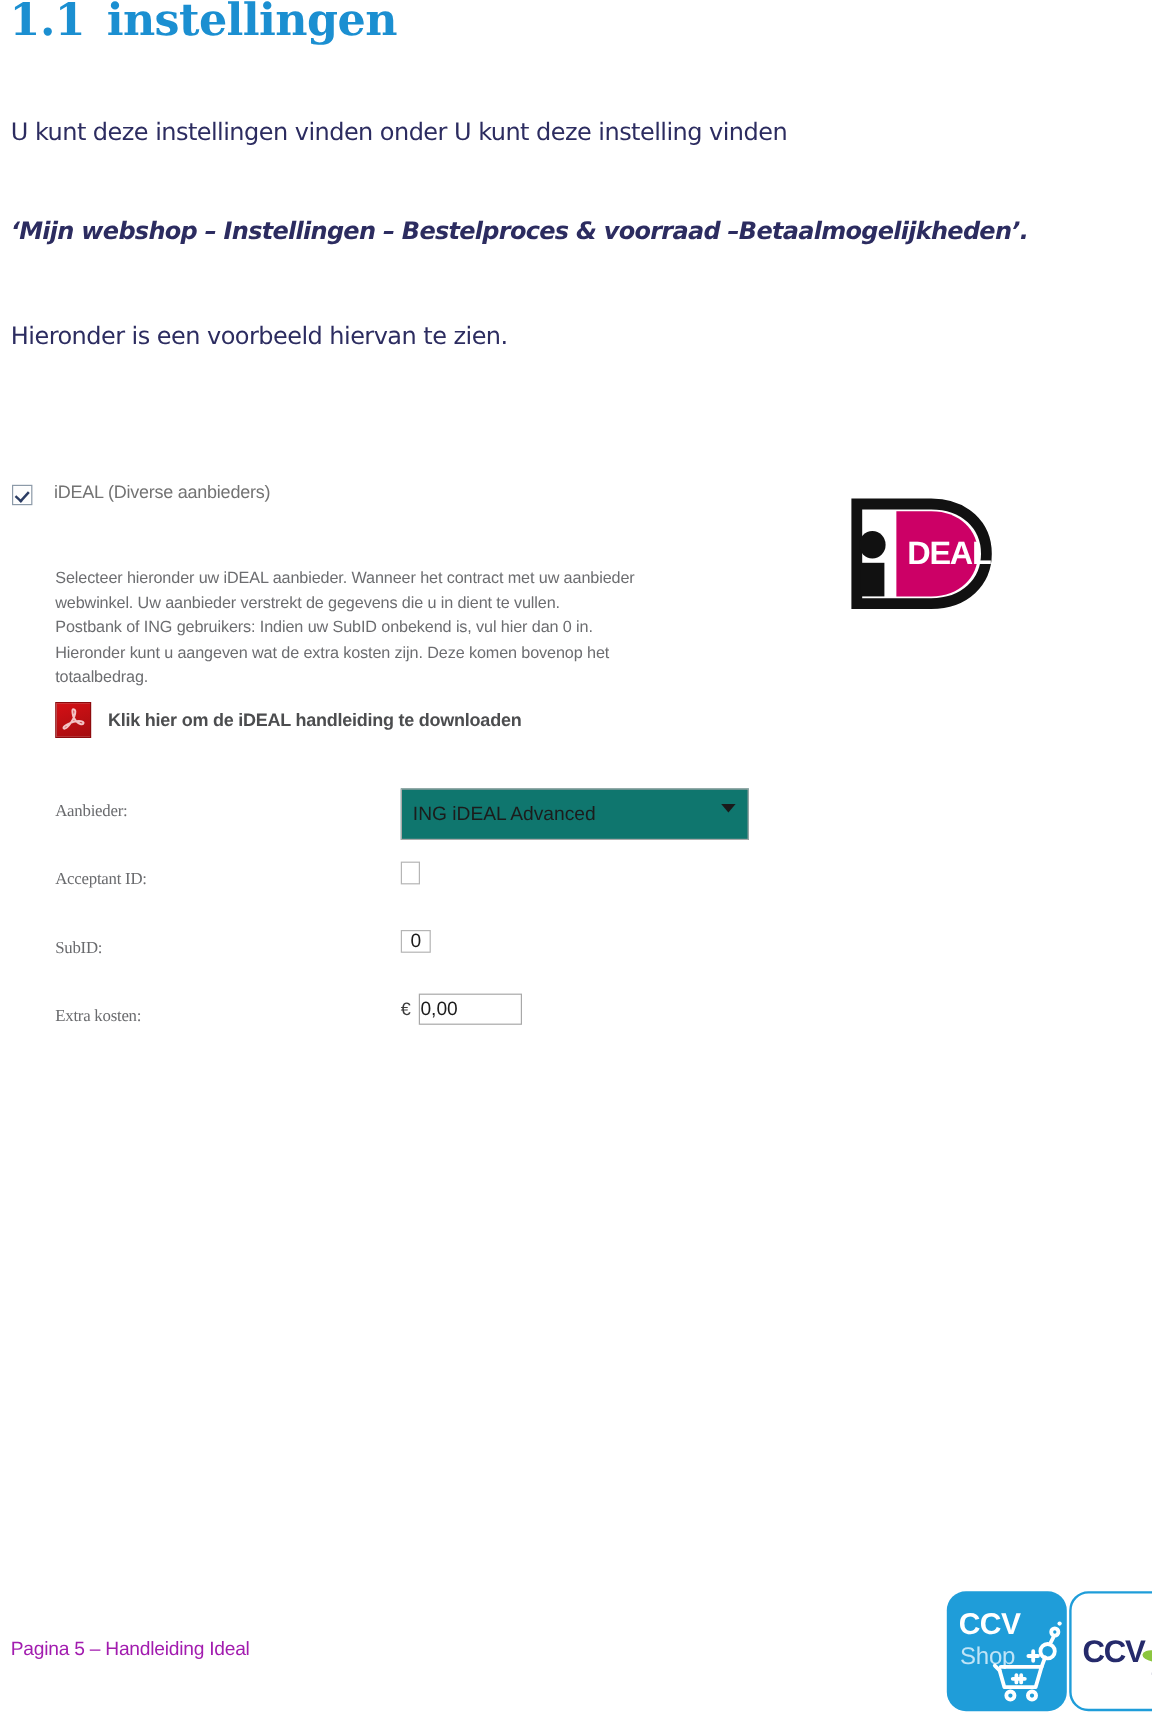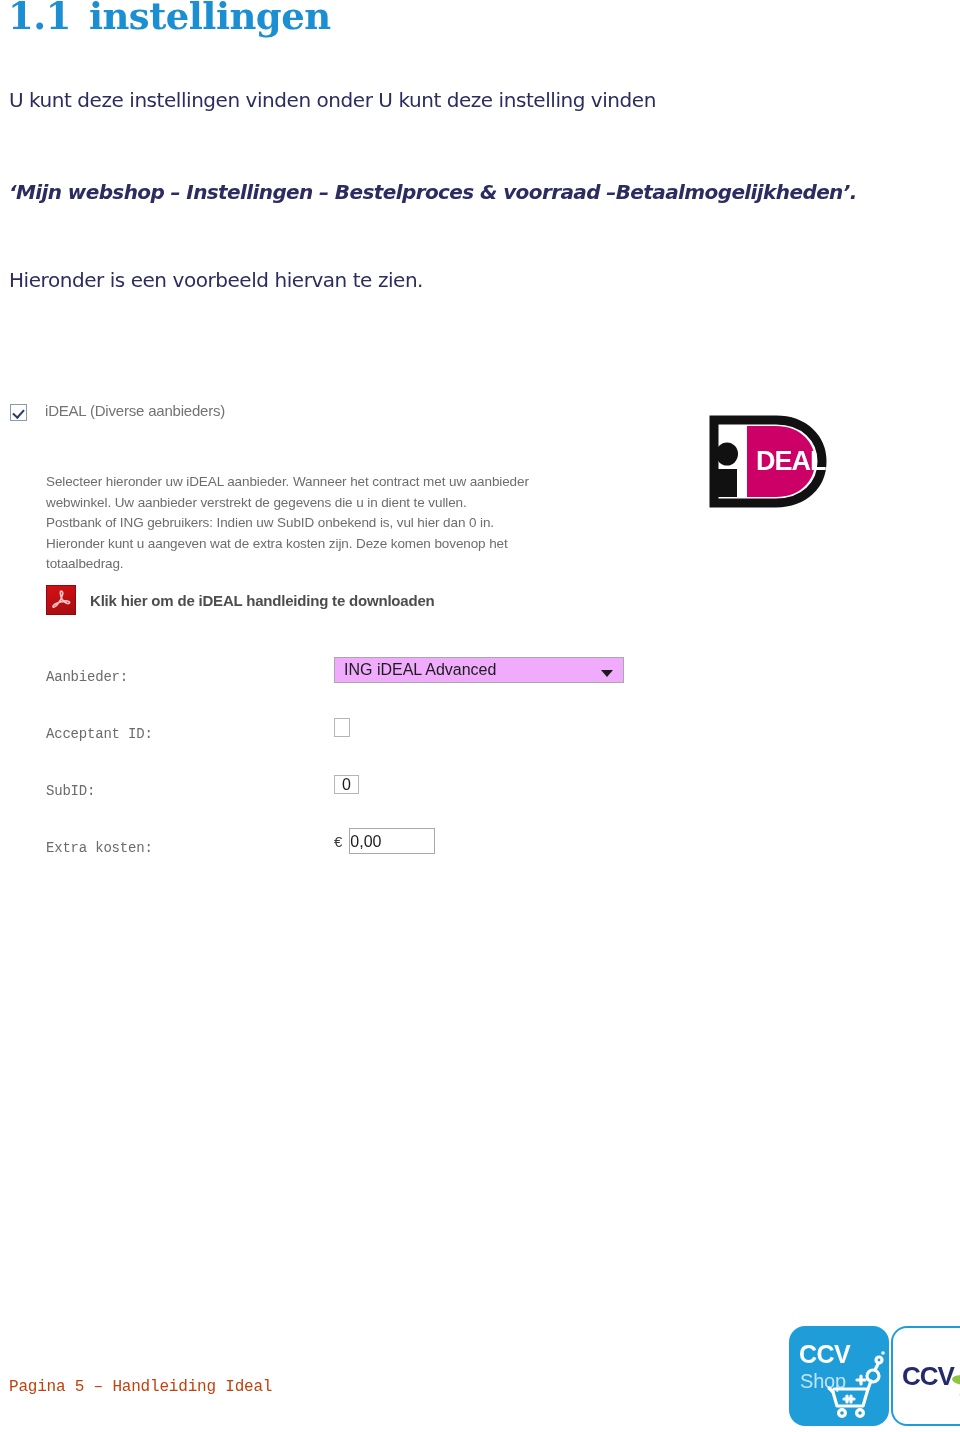--- a/index.html
+++ b/index.html
@@ -28,21 +28,21 @@
 
   .para {
     position:absolute;
     left:9px;
     font-family:"DejaVu Sans", sans-serif;
     font-size:20px;
     color:#2c2c60;
     letter-spacing:-0.45px;
     white-space:nowrap;
   }
-  .para.p1 { top:88px; }
+  .para.p1 { top:98px; }
   .para.p2 { top:180px; font-style:italic; font-weight:600; letter-spacing:-0.6px; }
   .para.p3 { top:268px; }
 
   
   .shot {
     position:absolute;
     left:0px; top:392px;
     width:880px; height:500px;
     background:#ffffff;
   }
@@ -114,32 +114,32 @@
     color:#4c4d4f;
     letter-spacing:-0.2px;
     white-space:nowrap;
   }
 
   
   .form { position:absolute; left:46px; top:265px; width:600px; }
   .frow { position:relative; height:57px; }
   .flabel {
     position:absolute; left:0; top:12px;
-    font-family:Liberation Mono, monospace;
+    font-family:Liberation Serif, serif;
     font-size:14px;
     color:#6a6b6e;
     letter-spacing:-0.2px;
     white-space:nowrap;
   }
   .fctl { position:absolute; left:288px; top:0; }
 
   .select {
-    width:290px; height:26px;
+    width:290px; height:43px;
     border:1px solid #a9a9a9;
-    background:#f0abfc;
+    background:#0f766e;
     display:flex; align-items:center;
     padding:0 6px 0 9px;
     font-family:"Liberation Sans", sans-serif;
     font-size:16px;
     color:#1c1c1c;
     position:relative;
   }
   .select .caret {
     position:absolute; right:10px; top:12px;
     width:0; height:0;
@@ -173,26 +173,25 @@
     color:#1c1c1c;
     text-align:left;
     line-height:26px;
     padding-right:7px;
     white-space:nowrap;
   }
 
   
   .footer-text {
     position:absolute; left:9px; top:1366px;
-    font-family:Liberation Mono, monospace;
+    font-family:Liberation Sans, sans-serif;
     font-size:16px;
-    color:#c2410c;
-    letter-spacing:-0.2px;
-    white-space:nowrap;
-    margin-top:12px;
+    color:#a21caf;
+    letter-spacing:-0.2px;
+    white-space:nowrap;
   }
   .logos {
     position:absolute; left:758px; top:1326px;
     display:flex; align-items:flex-start;padding-left:31px;
   }
   .ccvshop {
     width:100px; height:100px;
     background:#1f9dd9;
     border-radius:16px;
     position:relative;

